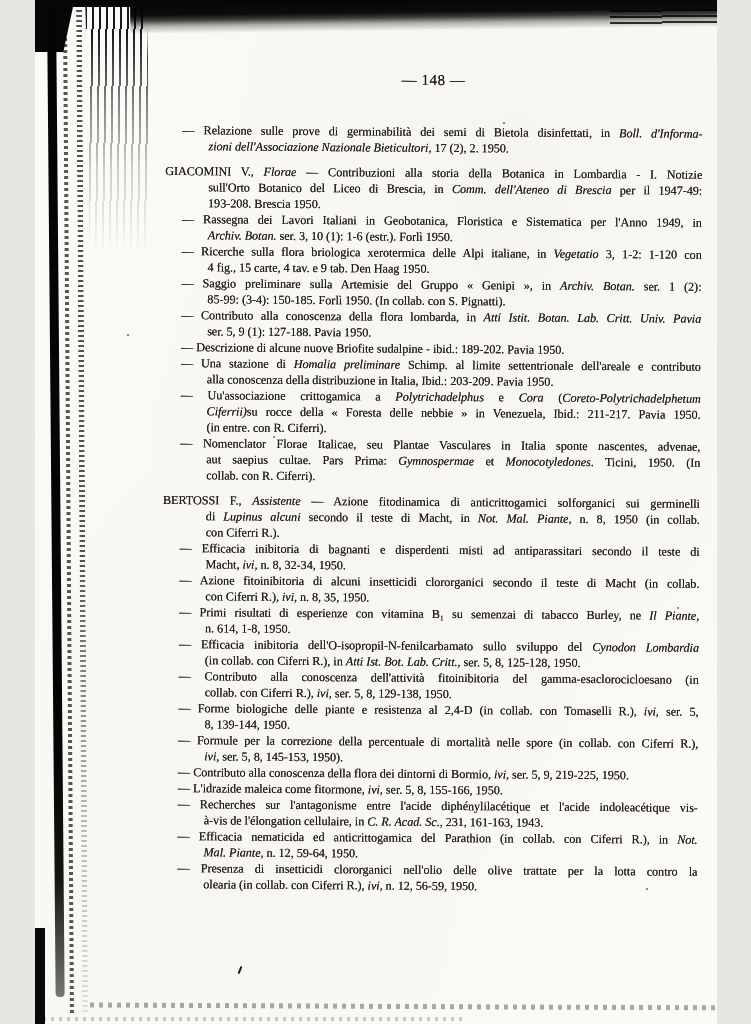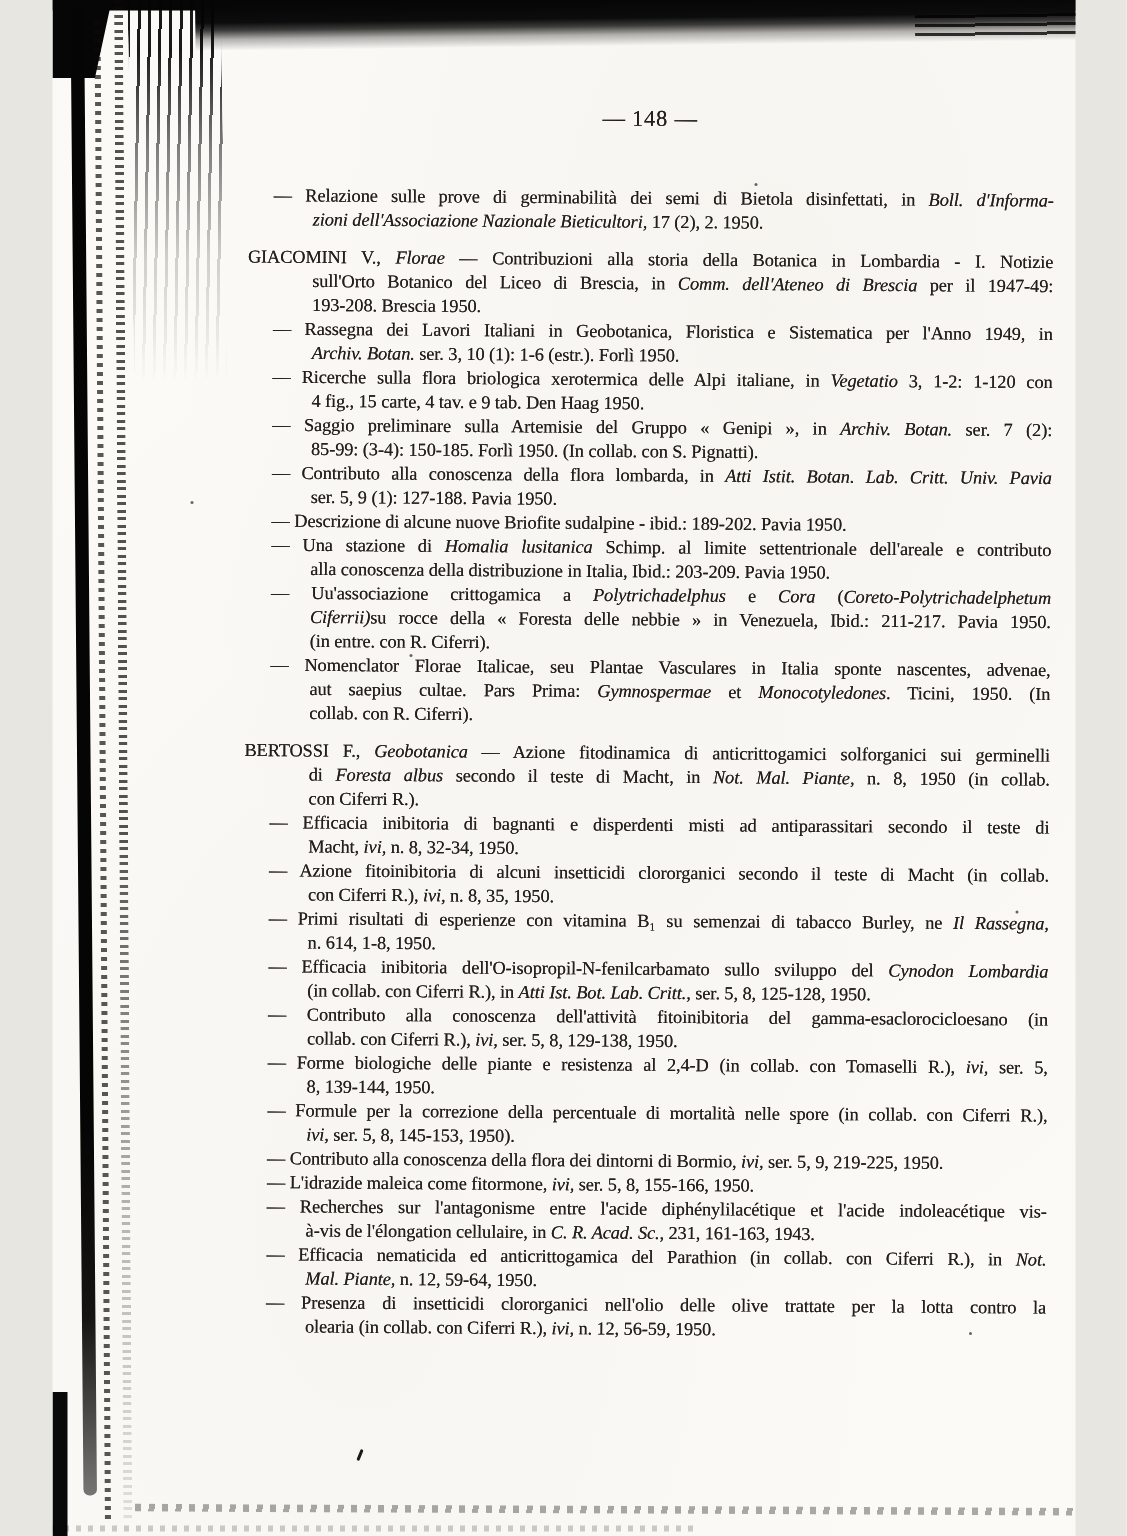--- a/index.html
+++ b/index.html
@@ -127,59 +127,59 @@
         </div>
         <div class="entry dash">
           <div class="line first just"><span>— Rassegna dei Lavori Italiani in Geobotanica, Floristica e Sistematica per l'Anno 1949, in</span></div>
           <div class="line cont"><em>Archiv. Botan.</em><span> ser. 3, 10 (1): 1-6 (estr.). Forlì 1950.</span></div>
         </div>
         <div class="entry dash">
           <div class="line first just"><span>— Ricerche sulla flora briologica xerotermica delle Alpi italiane, in </span><em>Vegetatio</em><span> 3, 1-2: 1-120 con</span></div>
           <div class="line cont"><span>4 fig., 15 carte, 4 tav. e 9 tab. Den Haag 1950.</span></div>
         </div>
         <div class="entry dash">
-          <div class="line first just"><span>— Saggio preliminare sulla Artemisie del Gruppo « Genipi », in </span><em>Archiv. Botan.</em><span> ser. 7 (2):</span></div>
+          <div class="line first just"><span>— Saggio preliminare sulla Artemisie del Gruppo « Genipi », in </span><em>Archiv. Botan.</em><span> ser. 1 (2):</span></div>
           <div class="line cont"><span>85-99: (3-4): 150-185. Forlì 1950. (In collab. con S. Pignatti).</span></div>
         </div>
         <div class="entry dash">
           <div class="line first just"><span>— Contributo alla conoscenza della flora lombarda, in </span><em>Atti Istit. Botan. Lab. Critt. Univ. Pavia</em></div>
           <div class="line cont"><span>ser. 5, 9 (1): 127-188. Pavia 1950.</span></div>
         </div>
         <div class="entry dash">
           <div class="line first"><span>— Descrizione di alcune nuove Briofite sudalpine - ibid.: 189-202. Pavia 1950.</span></div>
         </div>
         <div class="entry dash">
-          <div class="line first just"><span>— Una stazione di </span><em>Homalia lusitanica</em><span> Schimp. al limite settentrionale dell'areale e contributo</span></div>
+          <div class="line first just"><span>— Una stazione di </span><em>Homalia preliminare</em><span> Schimp. al limite settentrionale dell'areale e contributo</span></div>
           <div class="line cont"><span>alla conoscenza della distribuzione in Italia, Ibid.: 203-209. Pavia 1950.</span></div>
         </div>
         <div class="entry dash">
           <div class="line first just"><span>— Uu'associazione crittogamica a </span><em>Polytrichadelphus</em><span> e </span><em>Cora</em><span> (</span><em>Coreto-Polytrichadelphetum</em></div>
           <div class="line cont just"><em>Ciferrii)</em><span>su rocce della « Foresta delle nebbie » in Venezuela, Ibid.: 211-217. Pavia 1950.</span></div>
           <div class="line cont"><span>(in entre. con R. Ciferri).</span></div>
         </div>
         <div class="entry dash">
           <div class="line first just"><span>— Nomenclator Florae Italicae, seu Plantae Vasculares in Italia sponte nascentes, advenae,</span></div>
           <div class="line cont just"><span>aut saepius cultae. Pars Prima: </span><em>Gymnospermae</em><span> et </span><em>Monocotyledones</em><span>. Ticini, 1950. (In</span></div>
           <div class="line cont"><span>collab. con R. Ciferri).</span></div>
         </div>
         <div class="entry auth gap">
-          <div class="line first just"><span>BERTOSSI F., </span><em>Geobotanica</em><span> — Azione fitodinamica di anticrittogamici solforganici sui germinelli</span></div>
-          <div class="line cont just"><span>di </span><em>Foresta albus</em><span> secondo il teste di Macht, in </span><em>Not. Mal. Piante,</em><span> n. 8, 1950 (in collab.</span></div>
+          <div class="line first just"><span>BERTOSSI F., </span><em>Assistente</em><span> — Azione fitodinamica di anticrittogamici solforganici sui germinelli</span></div>
+          <div class="line cont just"><span>di </span><em>Lupinus alcuni</em><span> secondo il teste di Macht, in </span><em>Not. Mal. Piante,</em><span> n. 8, 1950 (in collab.</span></div>
           <div class="line cont"><span>con Ciferri R.).</span></div>
         </div>
         <div class="entry dash">
           <div class="line first just"><span>— Efficacia inibitoria di bagnanti e disperdenti misti ad antiparassitari secondo il teste di</span></div>
           <div class="line cont"><span>Macht, </span><em>ivi,</em><span> n. 8, 32-34, 1950.</span></div>
         </div>
         <div class="entry dash">
           <div class="line first just"><span>— Azione fitoinibitoria di alcuni insetticidi clororganici secondo il teste di Macht (in collab.</span></div>
           <div class="line cont"><span>con Ciferri R.), </span><em>ivi,</em><span> n. 8, 35, 1950.</span></div>
         </div>
         <div class="entry dash">
-          <div class="line first just"><span>— Primi risultati di esperienze con vitamina B₁ su semenzai di tabacco Burley, ne </span><em>Il Rassegna,</em></div>
+          <div class="line first just"><span>— Primi risultati di esperienze con vitamina B₁ su semenzai di tabacco Burley, ne </span><em>Il Piante,</em></div>
           <div class="line cont"><span>n. 614, 1-8, 1950.</span></div>
         </div>
         <div class="entry dash">
           <div class="line first just"><span>— Efficacia inibitoria dell'O-isopropil-N-fenilcarbamato sullo sviluppo del </span><em>Cynodon Lombardia</em></div>
           <div class="line cont"><span>(in collab. con Ciferri R.), in </span><em>Atti Ist. Bot. Lab. Critt.,</em><span> ser. 5, 8, 125-128, 1950.</span></div>
         </div>
         <div class="entry dash">
           <div class="line first just"><span>— Contributo alla conoscenza dell'attività fitoinibitoria del gamma-esaclorocicloesano (in</span></div>
           <div class="line cont"><span>collab. con Ciferri R.), </span><em>ivi,</em><span> ser. 5, 8, 129-138, 1950.</span></div>
         </div>

